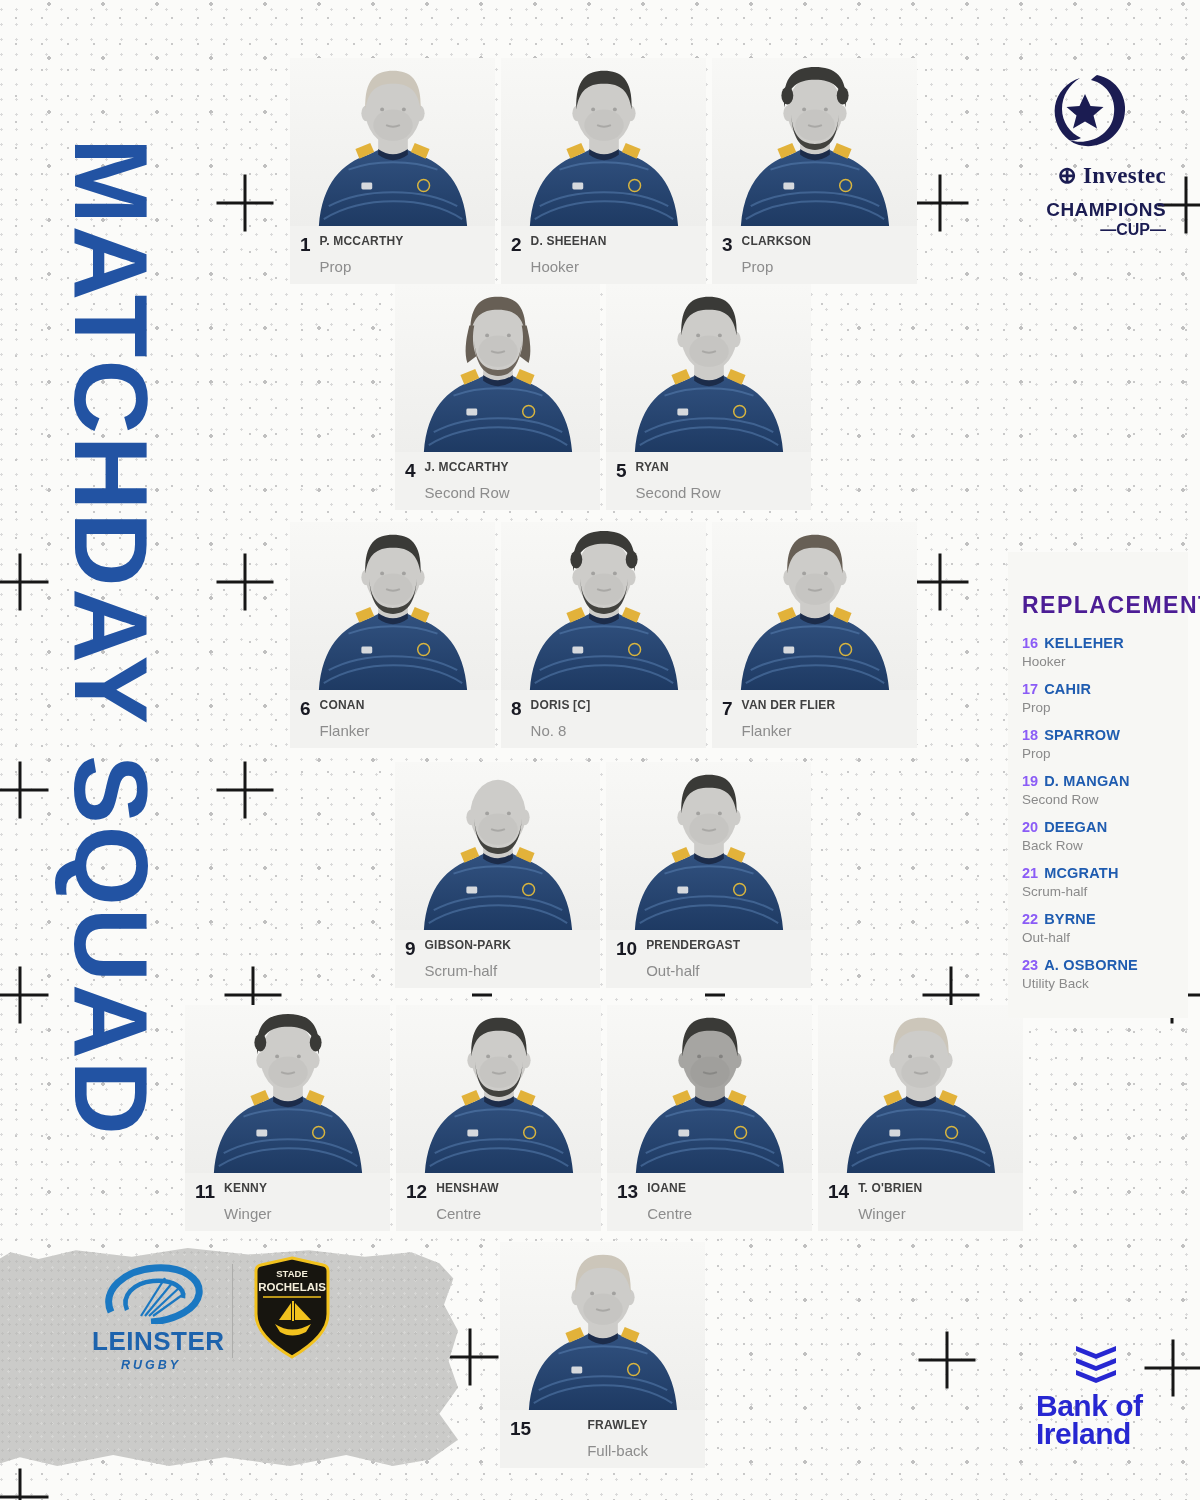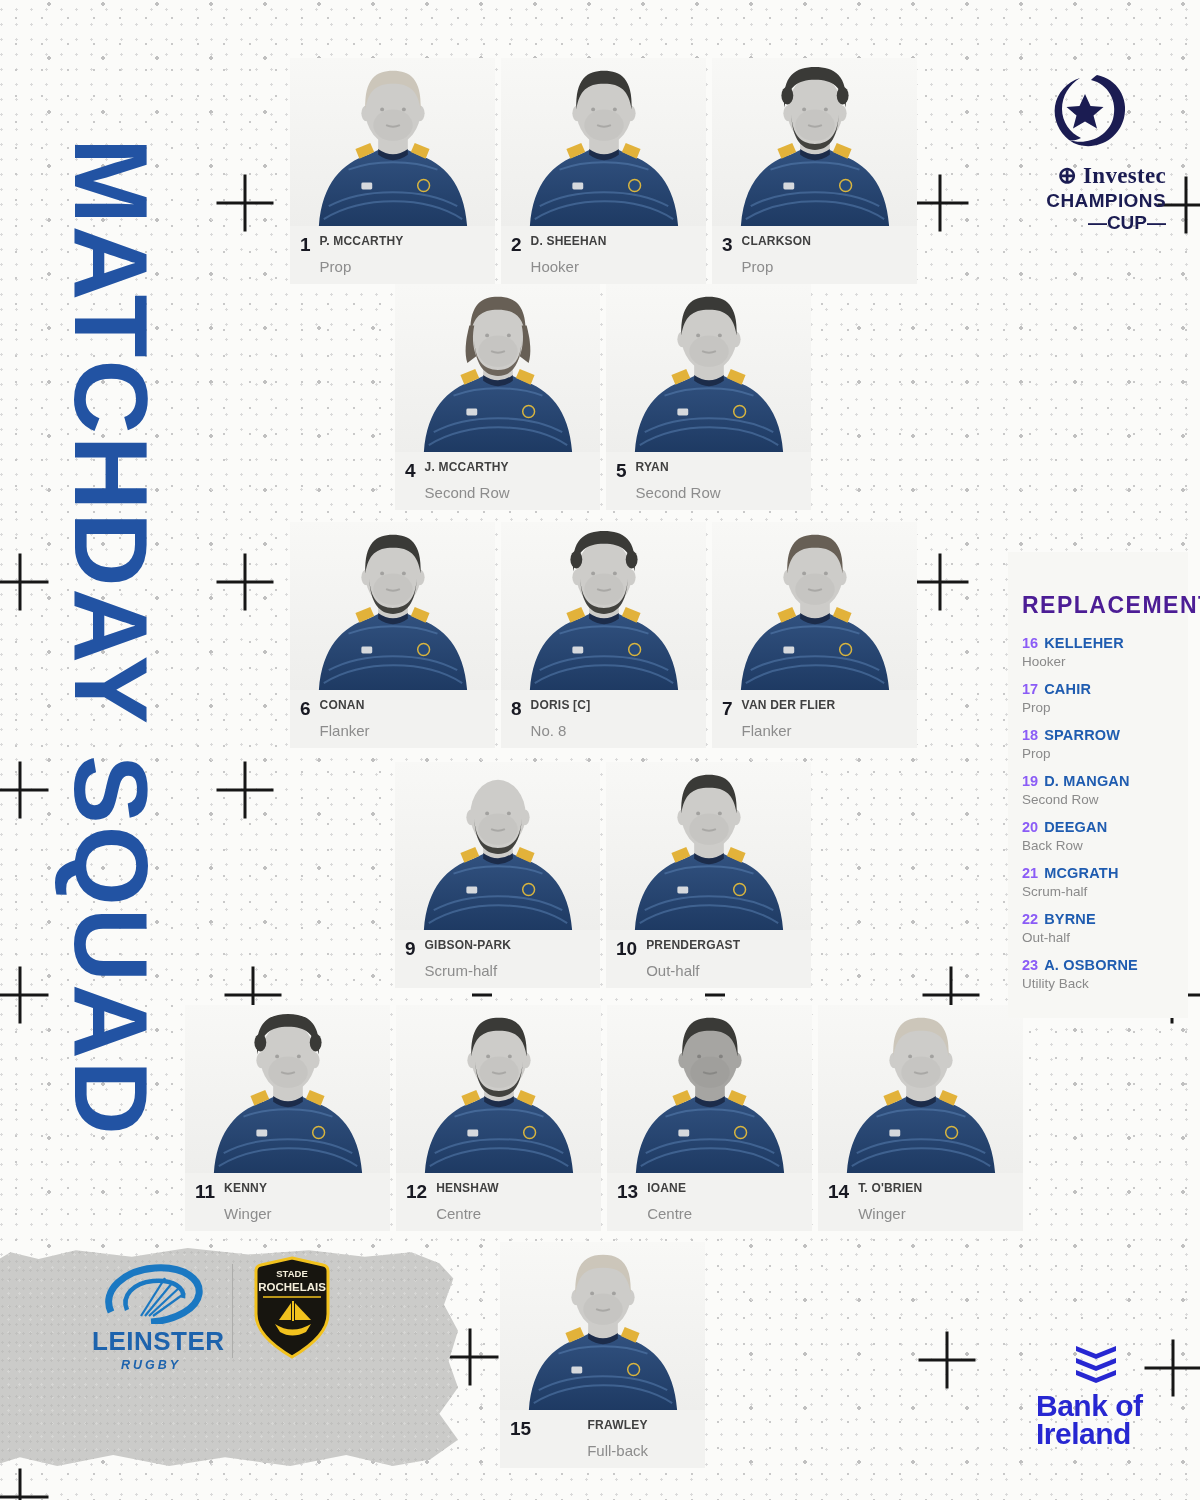--- a/index.html
+++ b/index.html
@@ -42,22 +42,22 @@
     background:#f7f7f4;padding:16px 14px;box-sizing:border-box;z-index:3;}
   .rep-title{font-size:23px;font-weight:bold;color:#4c1d95;letter-spacing:1.5px;margin-bottom:15px;margin-top:24px;}
   .rep-item{margin-bottom:11px;}
   .rep-num{font-size:14.5px;font-weight:bold;color:#8b5cf6;}
   .rep-name{font-size:14.5px;font-weight:bold;color:#1f5cb0;margin-left:6px;letter-spacing:.2px;}
   .rep-pos{font-size:13.5px;color:#8a8a8a;margin-top:2px;}
   
   #comp-logo{position:absolute;left:1016px;top:70px;width:150px;text-align:right;color:#1b1c52;z-index:2;}
   #comp-logo svg{display:block;margin:0 auto 4px;}
   .inv-line{font-family:"Liberation Serif",serif;font-weight:bold;font-size:23px;letter-spacing:.3px;}
-  .champ-line{font-size:19px;font-weight:bold;letter-spacing:.4px;margin-top:1px;}
-  .cup-line{font-size:19px;font-weight:bold;margin-top:0px;}
+  .champ-line{font-size:19px;font-weight:bold;letter-spacing:.4px;margin-top:10px;}
+  .cup-line{font-size:16px;font-weight:bold;margin-top:0px;}
   
   #paper{position:absolute;left:-8px;top:1248px;width:466px;height:218px;z-index:2;
     background-color:#cbcbc9;
     background-image:
       radial-gradient(circle,#c0c0be 1px,transparent 1.2px),
       radial-gradient(circle,#d6d6d4 1.2px,transparent 1.4px);
     background-size:7px 9px,11px 13px;
     clip-path:polygon(0 7%,4% 2%,10% 5%,18% 1%,30% 4%,42% 0%,55% 3%,68% 1%,80% 4%,90% 2%,96% 7%,99% 14%,97% 26%,100% 38%,98% 52%,100% 64%,96% 76%,100% 88%,94% 97%,86% 100%,76% 95%,64% 100%,50% 96%,38% 100%,26% 95%,14% 100%,6% 96%,0 100%);
   }
   #leinster-logo{position:absolute;left:100px;top:14px;width:118px;text-align:center;}

